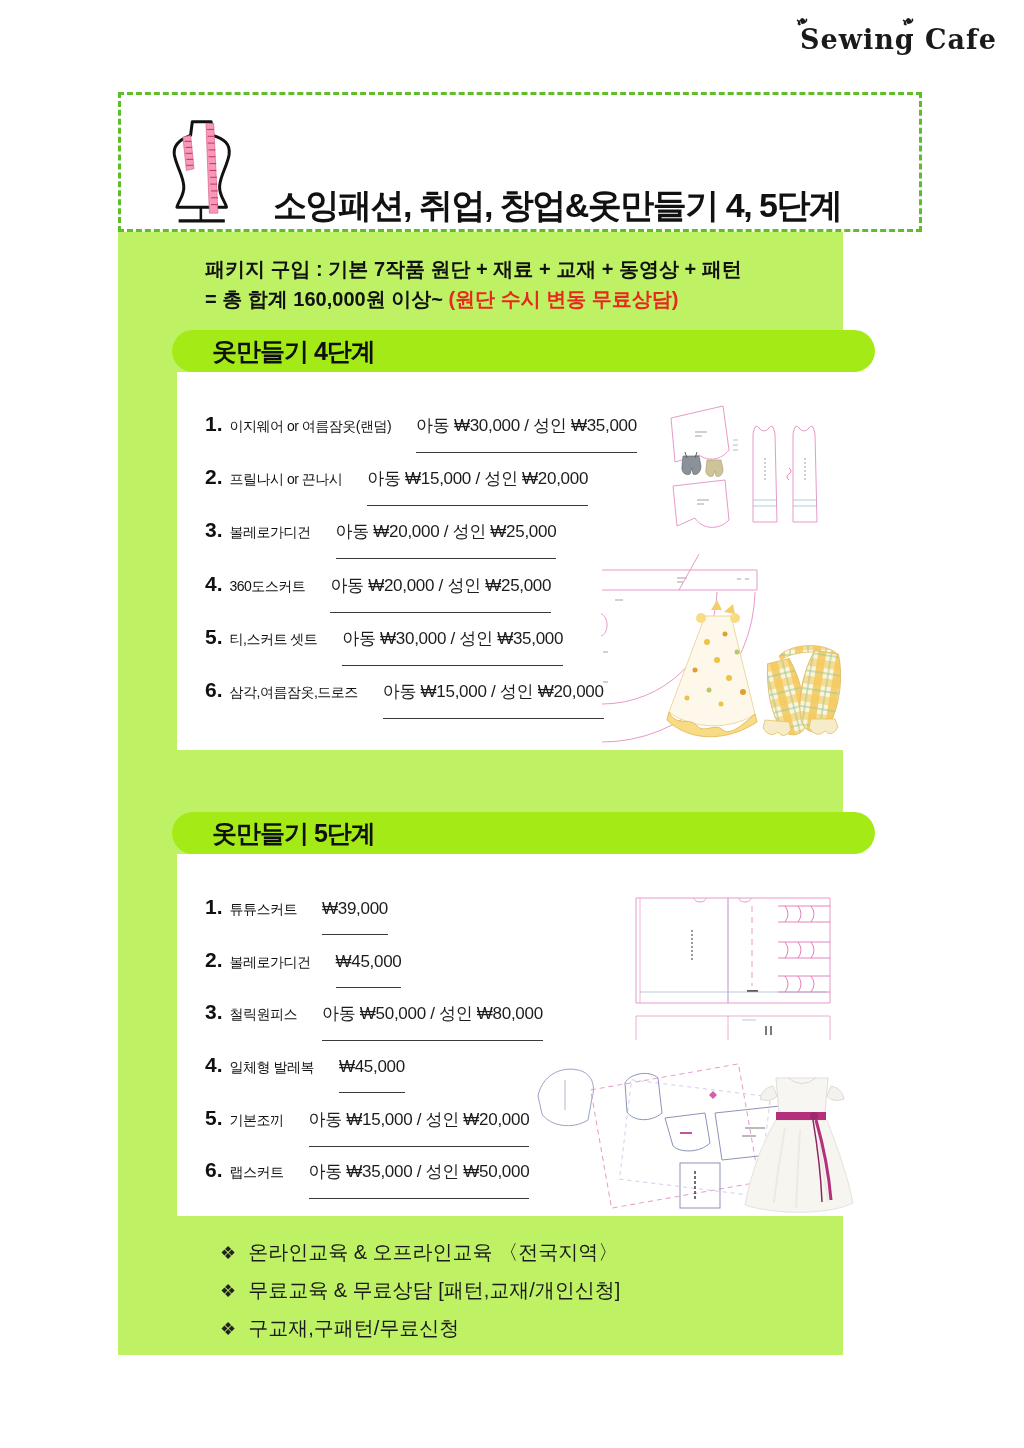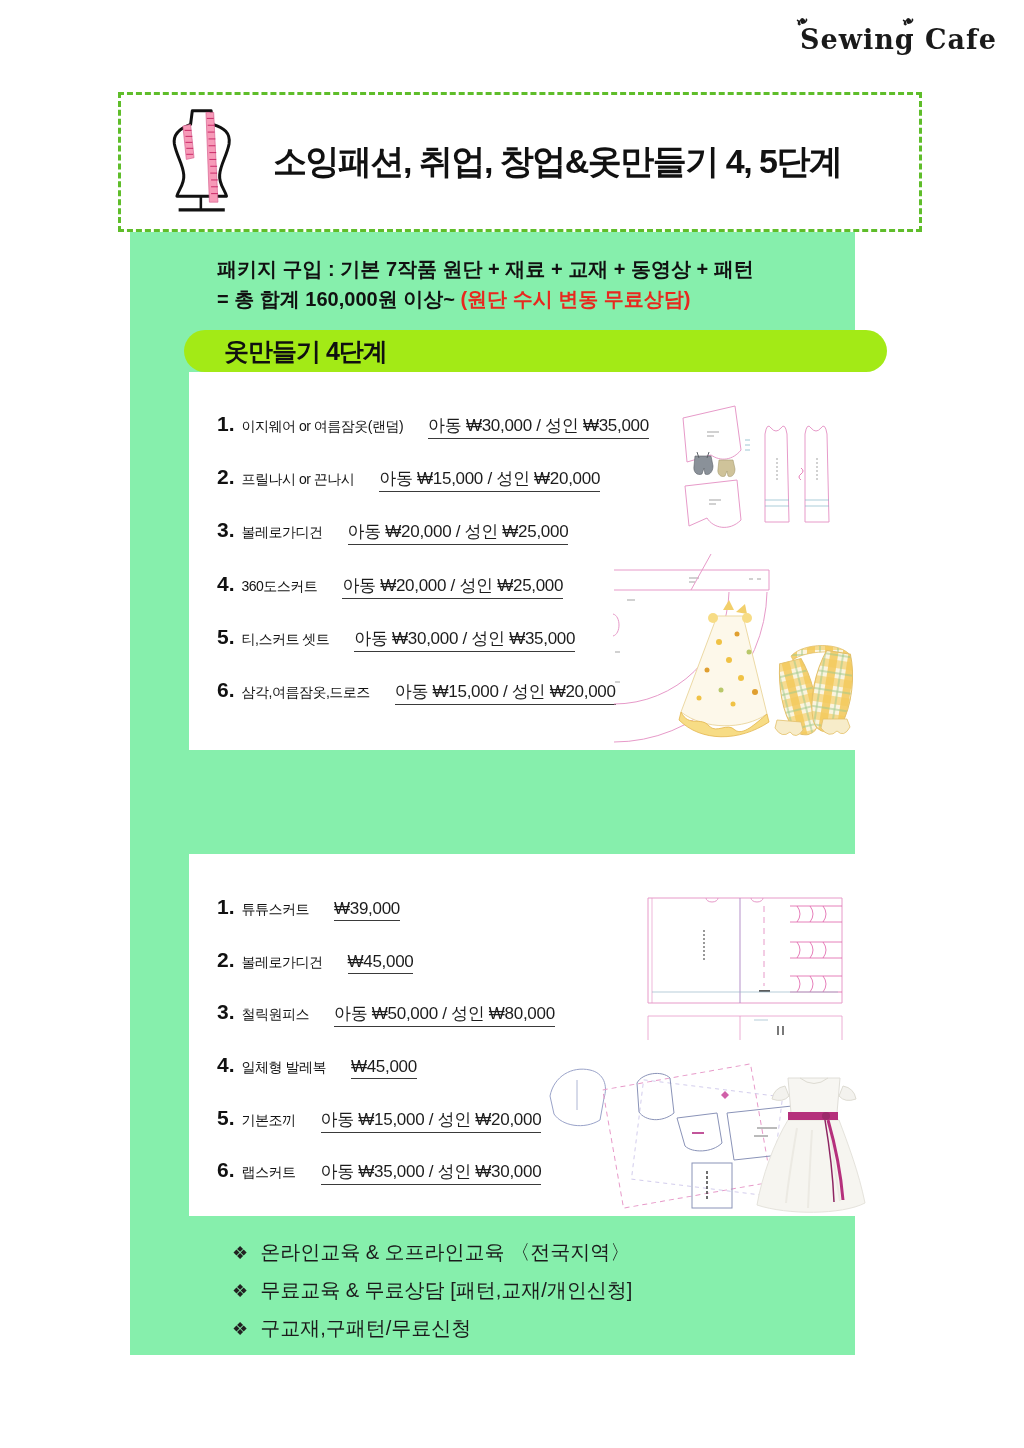--- a/index.html
+++ b/index.html
@@ -9,44 +9,44 @@
   
   .logo{position:absolute;top:24px;left:800px;width:200px;height:40px;
         font-family:"DejaVu Serif",serif;font-weight:700;font-size:27px;color:#1a1a1a;
         letter-spacing:1px;}
   .logo .orn{position:absolute;top:-12px;font-size:15px;color:#1a1a1a;transform:rotate(-25deg);}
   .logo .orn1{left:-4px;}
   .logo .orn2{left:102px;}
 
   
   .banner{position:absolute;left:118px;top:92px;width:798px;height:134px;
-          border:3px dashed #5fbd2a;background:#fff;display:flex;align-items:center;}
+          border:3px dashed #5fbd2a;background:#fff;display:flex;align-items:flex-end;}
   .banner .mann{margin-left:32px;flex:0 0 auto;}
   .banner .title{margin-left:26px;font-size:34px;font-weight:800;letter-spacing:-1.5px;
                  white-space:nowrap;color:#111;}
 
   
-  .panel{position:absolute;left:130px;top:232px;width:725px;height:1123px;background:#86efac;}
+  .panel{position:absolute;left:118px;top:232px;width:725px;height:1123px;background:#bef264;}
 
   .package{position:absolute;left:87px;top:22px;font-size:20px;font-weight:700;line-height:30px;
            white-space:nowrap;}
   .package .red{color:#e8281e;}
 
   .pill{position:absolute;left:54px;width:703px;height:42px;border-radius:22px;background:#a3ea16;
         display:flex;align-items:center;}
   .pill span{margin-left:40px;font-size:25px;font-weight:800;letter-spacing:-1px;color:#101010;}
   .pill4{top:98px;} .pill5{top:580px;}
 
   .wbox{position:absolute;left:59px;width:683px;background:#ffffff;overflow:hidden;}
   .box4{top:140px;height:378px;} .box5{top:622px;height:362px;}
 
   .item{position:absolute;left:28px;display:flex;align-items:baseline;white-space:nowrap;}
   .item .num{font-size:21px;font-weight:800;margin-right:7px;}
   .item .name{font-size:14px;font-weight:400;letter-spacing:-0.5px;margin-right:25px;}
-  .item .price{font-size:17px;color:#1c1c1c;border-bottom:1.5px solid #3a3a3a;padding-bottom:1px;
+  .item .price{font-size:17px;color:#1c1c1c;border-bottom:1.5px solid #3a3a3a;padding-bottom:15px;
                letter-spacing:-0.3px;}
 
   .pat{position:absolute;}
 
   .footer{position:absolute;left:102px;top:1002px;font-size:20px;line-height:37px;color:#1b1b1b;}
   .footer .row{display:flex;align-items:baseline;white-space:nowrap;}
   .footer .b{margin-right:12px;font-size:18px;color:#222;}
 </style>
 </head>
 <body>
@@ -167,20 +167,23 @@
           <circle cx="124" cy="152" r="2.5" fill="#f0c245"></circle>
         <path d="M72,160 C80,176 92,164 100,174 C108,182 118,170 126,178 C134,184 146,172 158,162 L160,170 C130,190 92,190 70,168 Z" fill="#f7dc85" stroke="#e3b54d" stroke-width="0.8"></path>
         <path d="M182,104 C195,90 232,90 242,104 C232,98 196,98 184,108 Z" fill="url(#plaid)" stroke="#e3c06a" stroke-width="0.8"></path>
         <path d="M178,108 C172,128 168,155 176,175 C182,186 196,186 200,176 C206,156 206,128 200,108 Z" fill="url(#plaid)" stroke="#e3c06a" stroke-width="1" transform="rotate(-14 190 140)"></path>
         <path d="M212,100 C204,122 202,152 210,172 C216,184 232,184 238,172 C246,150 244,120 236,100 Z" fill="url(#plaid)" stroke="#e3c06a" stroke-width="1" transform="rotate(9 225 135)"></path>
         <path d="M166,176 q7,11 15,4 q6,8 13,-2 l-2,-8 -24,-2 Z" fill="#f7ecc9" stroke="#e3c06a" stroke-width="0.8"></path>
         <path d="M212,176 q8,11 16,3 q7,7 13,-4 l-3,-8 -24,0 Z" fill="#f7ecc9" stroke="#e3c06a" stroke-width="0.8"></path>
       </svg>
     </div>
 
+    <div class="pill pill5">
+      <span>옷만들기 5단계</span>
+    </div>
 
     <div class="wbox box5">
       <div class="item" style="top:41px">
           <span class="num">1.</span>
           <span class="name">튜튜스커트</span>
           <span class="price">₩39,000</span>
         </div>
       <div class="item" style="top:94px">
           <span class="num">2.</span>
           <span class="name">볼레로가디건</span>
@@ -197,21 +200,21 @@
           <span class="price">₩45,000</span>
         </div>
       <div class="item" style="top:252px">
           <span class="num">5.</span>
           <span class="name">기본조끼</span>
           <span class="price">아동 ₩15,000 / 성인 ₩20,000</span>
         </div>
       <div class="item" style="top:304px">
           <span class="num">6.</span>
           <span class="name">랩스커트</span>
-          <span class="price">아동 ₩35,000 / 성인 ₩30,000</span>
+          <span class="price">아동 ₩35,000 / 성인 ₩50,000</span>
         </div>
 
       <svg class="pat" style="left:453px;top:34px" width="230" height="152" viewBox="0 0 230 152">
         <path d="M6,10 H200 V115 H6 Z" fill="none" stroke="#e79ac9" stroke-width="1"></path>
         <path d="M10,10 V115" stroke="#e79ac9" stroke-width="0.7"></path>
         <path d="M98,10 V115" stroke="#b591c9" stroke-width="1"></path>
         <path d="M64,10 a6,4 0 0 0 12,0 M109,10 a6,4 0 0 0 12,0" fill="none" stroke="#e79ac9" stroke-width="1"></path>
         <path d="M122,18 V98" stroke="#e79ac9" stroke-width="1" stroke-dasharray="6,5"></path>
         <path d="M117,103 h11" stroke="#333" stroke-width="1.6"></path>
         <path d="M62,42 v32" stroke="#555" stroke-width="1.2" stroke-dasharray="2,2"></path>

